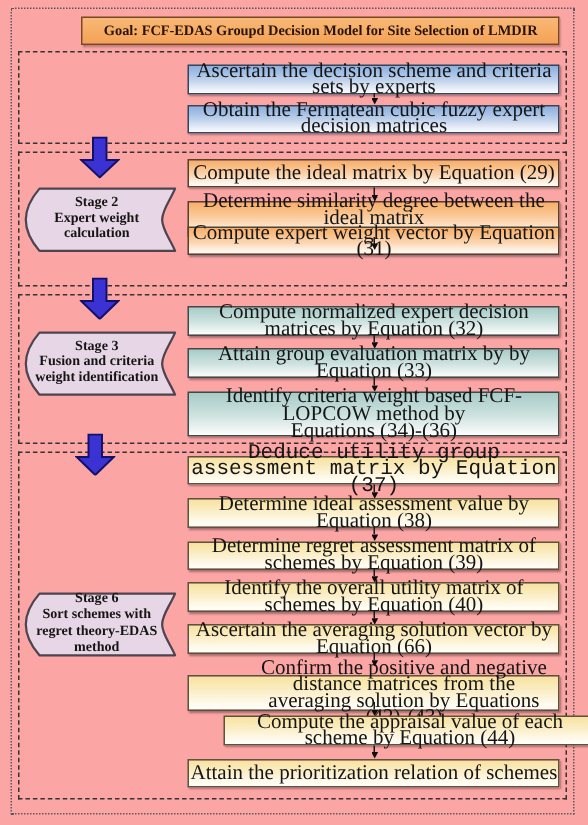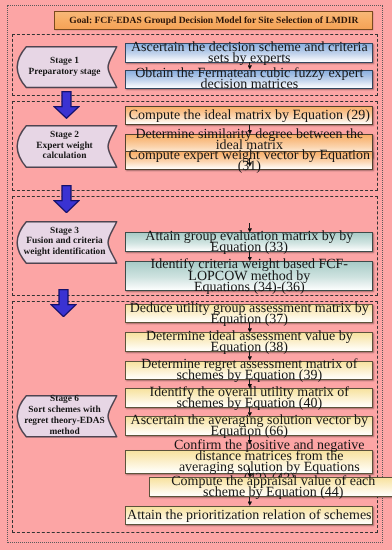--- a/index.html
+++ b/index.html
@@ -62,27 +62,20 @@
 
   <div class="abs" id="goal-box">
     <span class="txt">Goal: FCF-EDAS Groupd Decision Model for Site Selection of LMDIR</span>
   </div>
 
   <div id="layers"></div>
 <div class="abs section-frame" style="left:11.5px;top:34.2px;width:366.7px;height:61.599999999999994px;"></div>
     <div class="abs section-frame" style="left:11.5px;top:100.7px;width:366.7px;height:89.89999999999999px;"></div>
     <div class="abs section-frame" style="left:11.5px;top:195.7px;width:366.7px;height:100px;"></div>
     <div class="abs section-frame" style="left:11.5px;top:300.6px;width:366.7px;height:232.39999999999998px;"></div>
-    <div class="abs stage" style="left:15.5px;top:46.2px;width:102px;height:42.3px;">
-      <svg width="102" height="42.3" viewBox="0 0 102 42.3">
-        <path d="M 10.3 0.75 L 100.7 0.75 C 97.3 8.786999999999999 92.1 14.709 92.1 21.15 C 92.1 27.590999999999998 97.3 33.513 100.7 41.55 L 10.3 41.55 C 4.4 34.782 1.2 27.590999999999998 1.2 21.15 C 1.2 14.709 4.4 7.518 10.3 0.75 Z" fill="#e7d6e5" stroke="#4d4450" stroke-width="1.5" stroke-linejoin="round"></path>
-      </svg>
-      <div class="lbl">Stage 1
-Preparatory stage</div>
-    </div>
     <div class="abs stage" style="left:15.5px;top:124.5px;width:102px;height:43px;">
       <svg width="102" height="43" viewBox="0 0 102 43">
         <path d="M 10.3 0.75 L 100.7 0.75 C 97.3 8.92 92.1 14.940000000000001 92.1 21.5 C 92.1 28.06 97.3 34.08 100.7 42.25 L 10.3 42.25 C 4.4 35.37 1.2 28.06 1.2 21.5 C 1.2 14.940000000000001 4.4 7.63 10.3 0.75 Z" fill="#e7d6e5" stroke="#4d4450" stroke-width="1.5" stroke-linejoin="round"></path>
       </svg>
       <div class="lbl">Stage 2
 Expert weight
 calculation</div>
     </div>
     <div class="abs stage" style="left:15.5px;top:220.5px;width:102px;height:42.9px;">
       <svg width="102" height="42.9" viewBox="0 0 102 42.9">
@@ -110,29 +103,32 @@
     <div class="abs pbox orange" style="top:105.9px;height:19.3px;">
       <span class="txt" style="white-space: pre-line;">Compute the ideal matrix by Equation (29)</span>
     </div>
     <div class="abs pbox orange" style="top:134px;height:23.9px;">
       <span class="txt" style="white-space: pre-line;">Determine similarity degree between the ideal matrix
 and expert matrices by Equation (30)</span>
     </div>
     <div class="abs pbox orange" style="top:151px;height:19.4px;">
       <span class="txt" style="white-space: pre-line;">Compute expert weight vector by Equation (31)</span>
     </div>
+    <div class="abs pbox teal" style="top:204.3px;height:19.4px;">
+      <span class="txt" style="white-space: pre-line;">Compute normalized expert decision matrices by Equation (32)</span>
+    </div>
     <div class="abs pbox teal" style="top:232.4px;height:19.3px;">
       <span class="txt" style="white-space: pre-line;">Attain group evaluation matrix by by Equation (33)</span>
     </div>
     <div class="abs pbox teal" style="top:261px;height:30.4px;">
       <span class="txt" style="white-space: pre-line;">Identify criteria weight based FCF-LOPCOW method  by
 Equations (34)-(36)</span>
     </div>
     <div class="abs pbox yellow" style="top:304.2px;height:19.3px;">
-      <span class="txt" style="white-space: pre-line;">Deduce utility group assessment matrix by Equation (37)</span>
+      <span class="txt" style="white-space: pre-line; font-family: Liberation Mono, monospace;">Deduce utility group assessment matrix by Equation (37)</span>
     </div>
     <div class="abs pbox yellow" style="top:332.4px;height:19.2px;">
       <span class="txt" style="white-space: pre-line;">Determine ideal assessment value by Equation (38)</span>
     </div>
     <div class="abs pbox yellow" style="top:360.5px;height:19px;">
       <span class="txt" style="white-space: pre-line;">Determine regret assessment matrix of schemes by Equation (39)</span>
     </div>
     <div class="abs pbox yellow" style="top:388.3px;height:19.4px;">
       <span class="txt" style="white-space: pre-line;">Identify the overall utility matrix of schemes by Equation (40)</span>
     </div>

